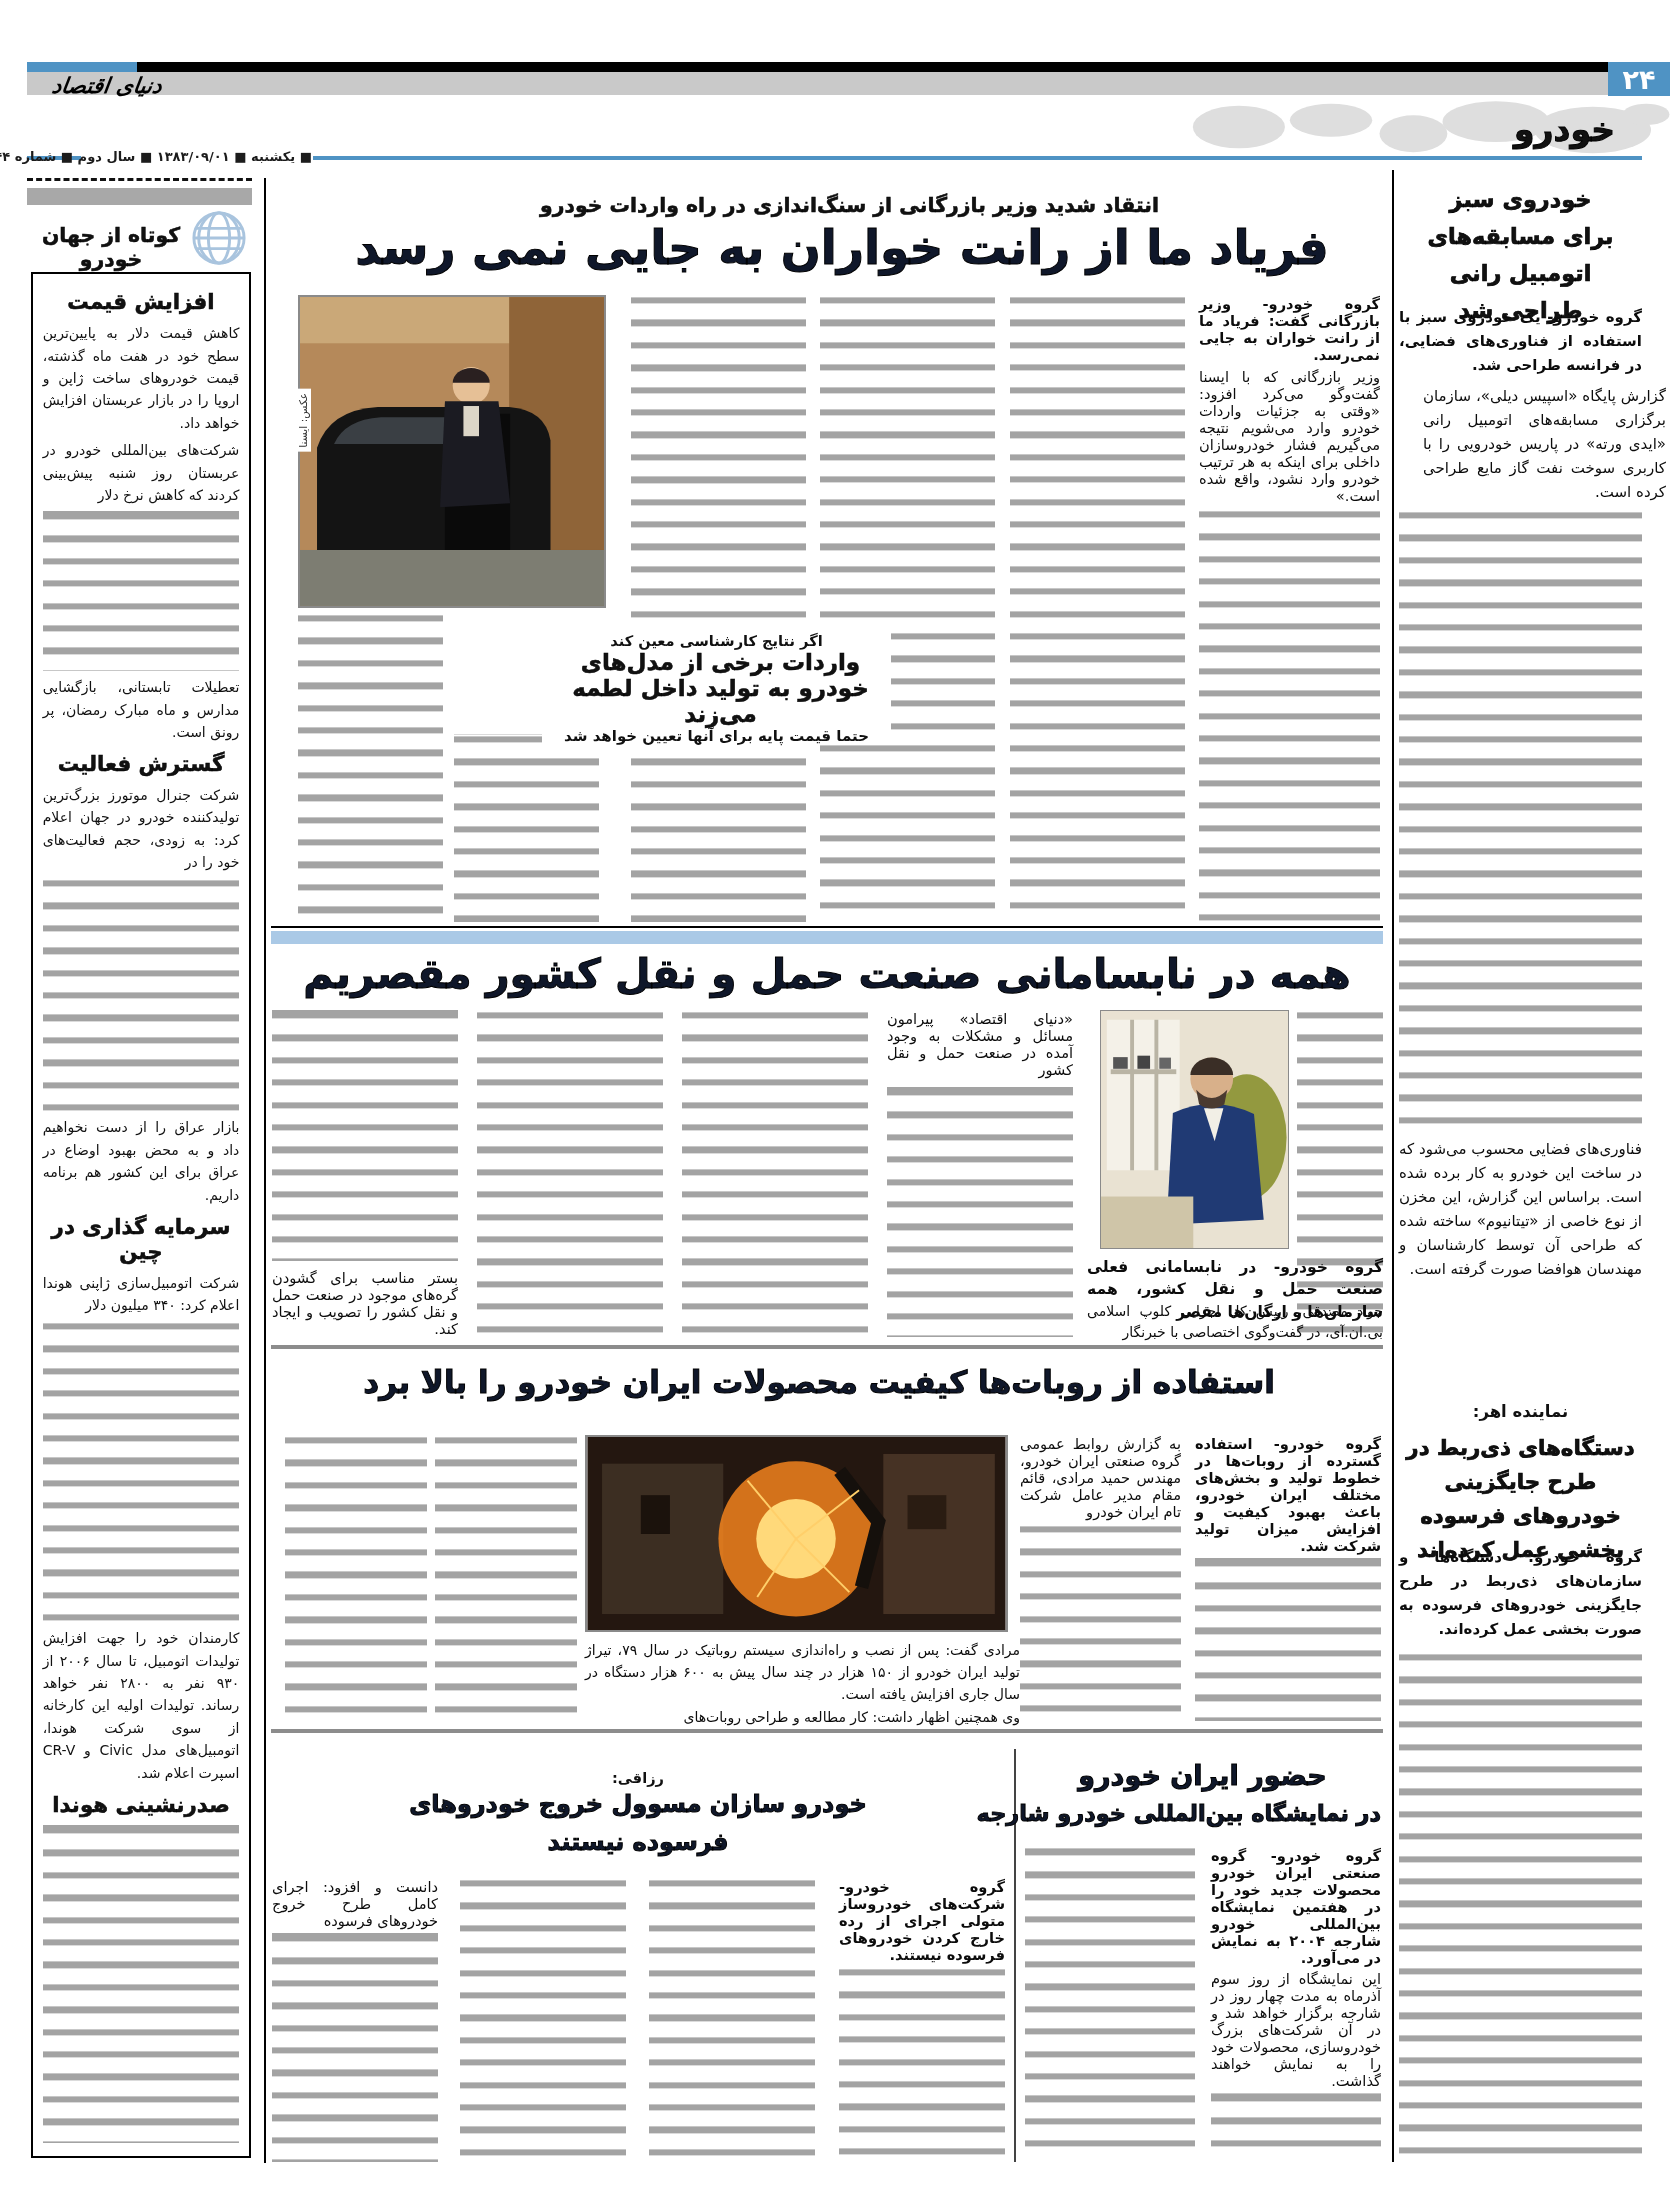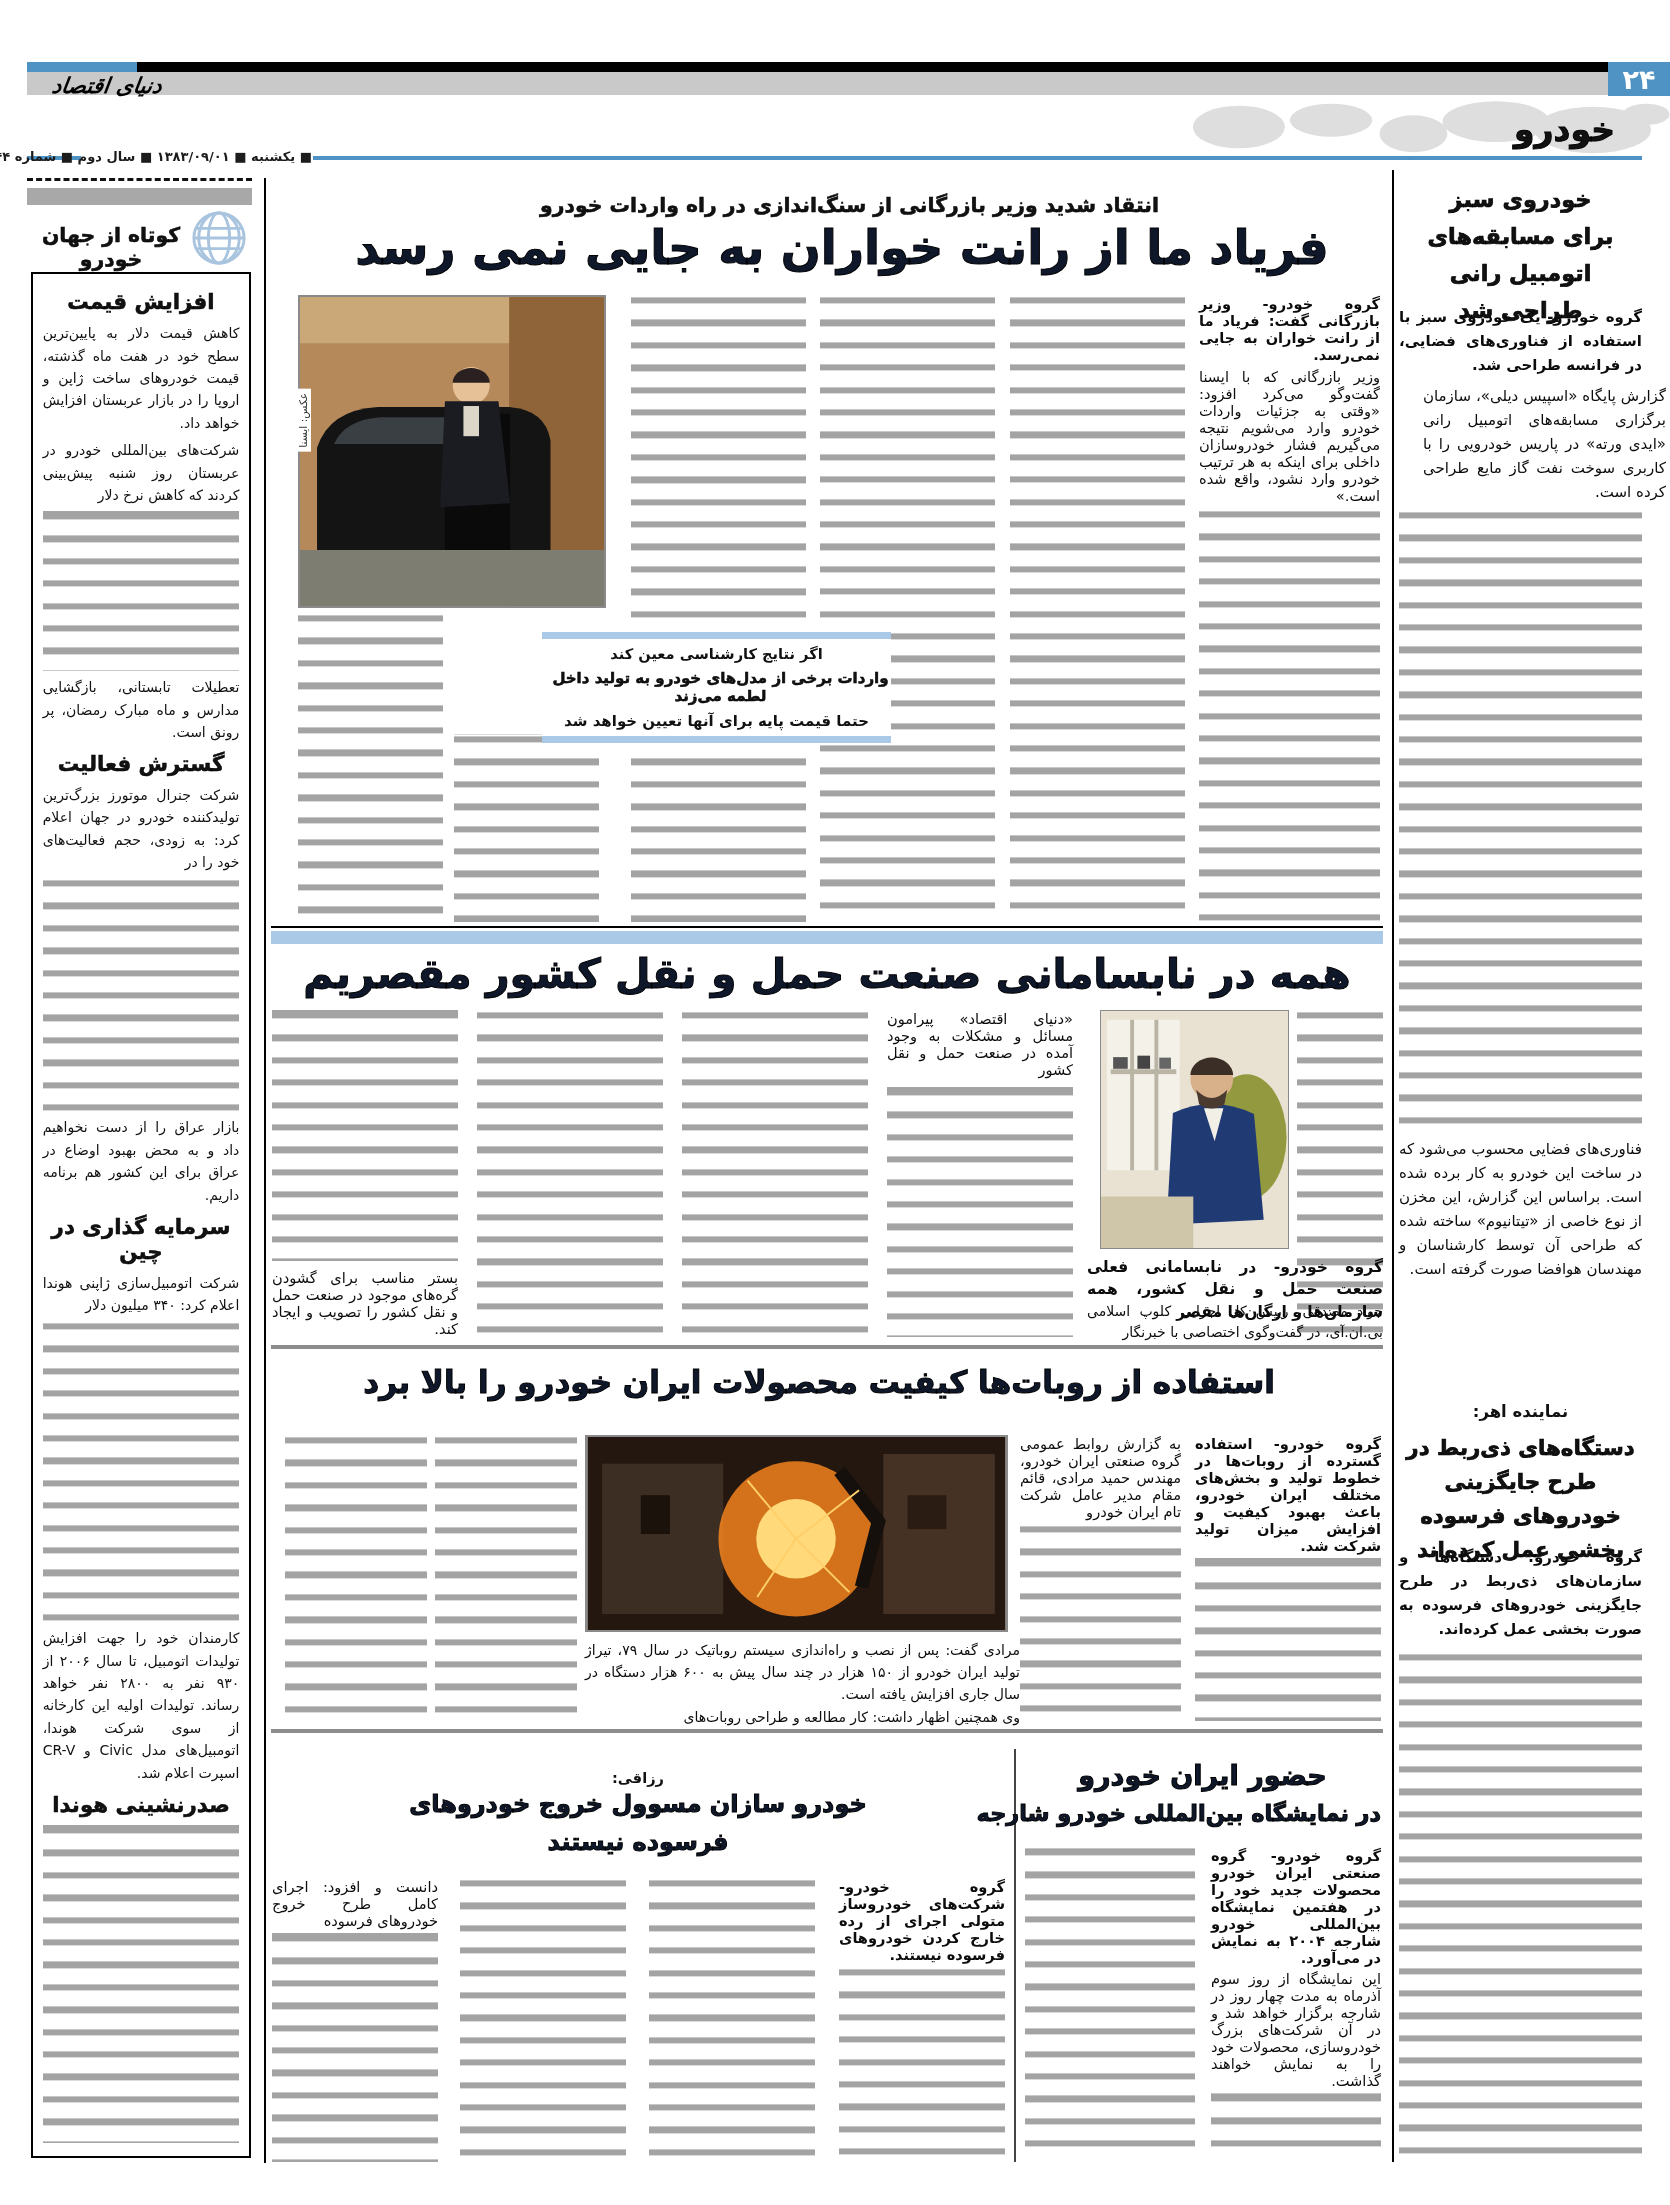--- a/index.html
+++ b/index.html
@@ -125,21 +125,21 @@
   <div class="abs greek" style="left:1011px;top:295px;width:175px;height:626px;"></div>
   <div class="abs greek" style="left:821px;top:295px;width:175px;height:626px;"></div>
   <div class="abs greek" style="left:632px;top:295px;width:175px;height:330px;"></div>
   <div class="abs greek" style="left:632px;top:734px;width:175px;height:188px;"></div>
   <div class="abs greek" style="left:299px;top:613px;width:145px;height:308px;"></div>
   <div class="abs greek" style="left:455px;top:734px;width:145px;height:188px;"></div>
 
   <div class="abs pq" style="left:543px;top:632px;width:349px;height:111px;">
     <div class="pq-bar"></div>
     <div class="pq-l" style="font-size:14.6px;">اگر نتایج کارشناسی معین کند</div>
-    <div class="pq-l" style="font-size:15px;margin-left:8px;-webkit-text-stroke:0.5px #000;">واردات برخی از مدل‌های خودرو به تولید داخل لطمه می‌زند</div>
+    <div class="pq-l" style="font-size:23px;margin-left:8px;-webkit-text-stroke:0.5px #000;">واردات برخی از مدل‌های خودرو به تولید داخل لطمه می‌زند</div>
     <div class="pq-l" style="font-size:15px;">حتما قیمت پایه برای آنها تعیین خواهد شد</div>
     <div class="pq-bar"></div>
   </div>
 
   <div class="abs rule" style="left:272px;top:926px;width:1112px;height:1.9px;"></div>
   <div class="abs bluebar" style="left:272px;top:931px;width:1112px;height:12.6px;"></div>
   <div class="abs center nowrap display" style="left:272px;top:950px;width:1112px;font-size:41px;">همه در نابسامانی صنعت حمل و نقل کشور مقصریم</div>
 
   <div class="abs photo-frame" style="left:1101px;top:1010px;width:187px;height:237px;border-width:1.9px;">
     <svg width="187" height="237" viewBox="0 0 385 488">

